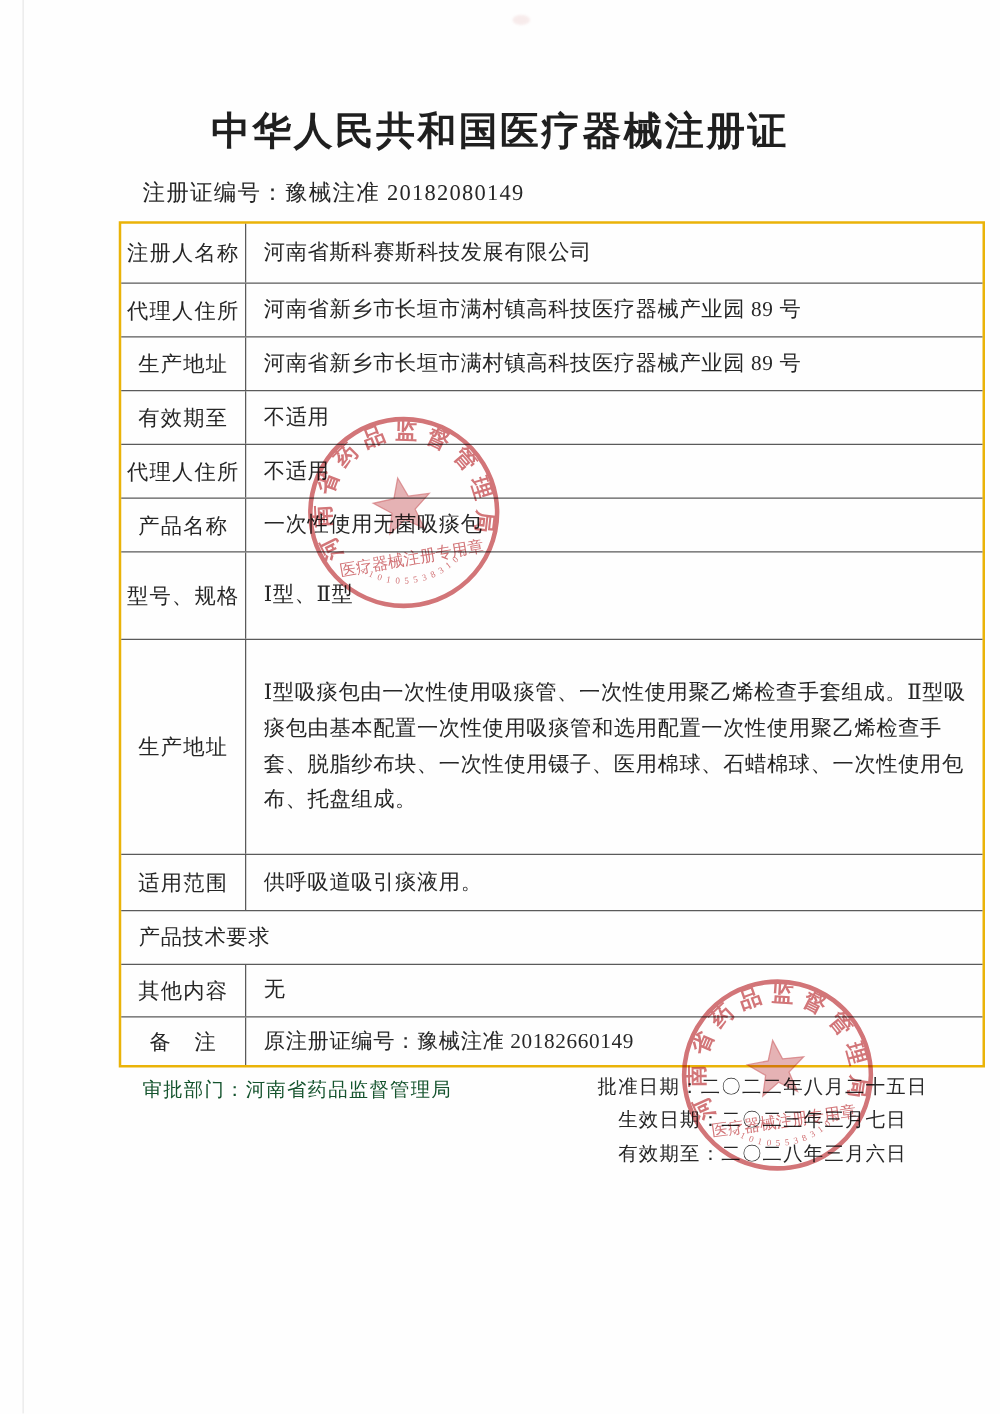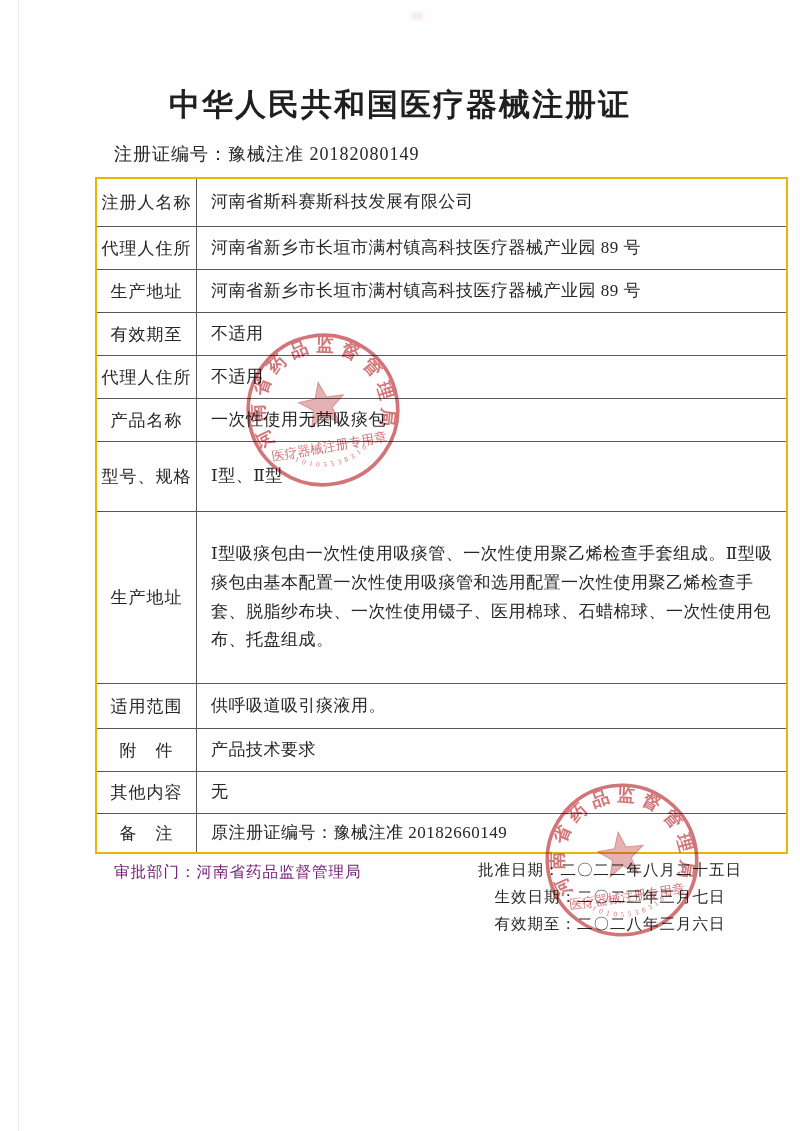--- a/index.html
+++ b/index.html
@@ -39,21 +39,21 @@
   }
   .tvalue {
     flex:1; display:flex; align-items:center;
     padding:6px 12px 6px 14px; font-size:17px; line-height:1.7;
     letter-spacing:0.5px; color:#262626;
   }
   .h48{height:48px}.h43{height:43px}.h70{height:70px}.h172{height:172px}
   .h45{height:45px}.h42{height:42px}.h38{height:38px}
   .footer-left {
     position:absolute; top:862px; left:114px;
-    font-size:15.5px; letter-spacing:1px; color:#701a75;
+    font-size:15.5px; letter-spacing:1px; color:#14532d;
   }
   .dates {
     position:absolute; top:856px; left:478px;
     font-size:15.5px; line-height:27px; letter-spacing:1px; color:#262626;
   }
   .dates div { white-space:nowrap;text-align:center; }
   .stamp {
     position:absolute; width:166px; height:166px;
     mix-blend-mode:multiply; opacity:.82; transform:rotate(-10deg);
   }
@@ -106,21 +106,20 @@
     </div>
     <div class="trow h172">
       <div class="tlabel">生产地址</div>
       <div class="tvalue">Ⅰ型吸痰包由一次性使用吸痰管、一次性使用聚乙烯检查手套组成。Ⅱ型吸痰包由基本配置一次性使用吸痰管和选用配置一次性使用聚乙烯检查手套、脱脂纱布块、一次性使用镊子、医用棉球、石蜡棉球、一次性使用包布、托盘组成。</div>
     </div>
     <div class="trow h45">
       <div class="tlabel">适用范围</div>
       <div class="tvalue">供呼吸道吸引痰液用。</div>
     </div>
     <div class="trow h43">
-      <div class="tlabel">附　件</div>
       <div class="tvalue">产品技术要求</div>
     </div>
     <div class="trow h42">
       <div class="tlabel">其他内容</div>
       <div class="tvalue">无</div>
     </div>
     <div class="trow h38">
       <div class="tlabel">备　注</div>
       <div class="tvalue">原注册证编号：豫械注准 20182660149</div>
     </div>

